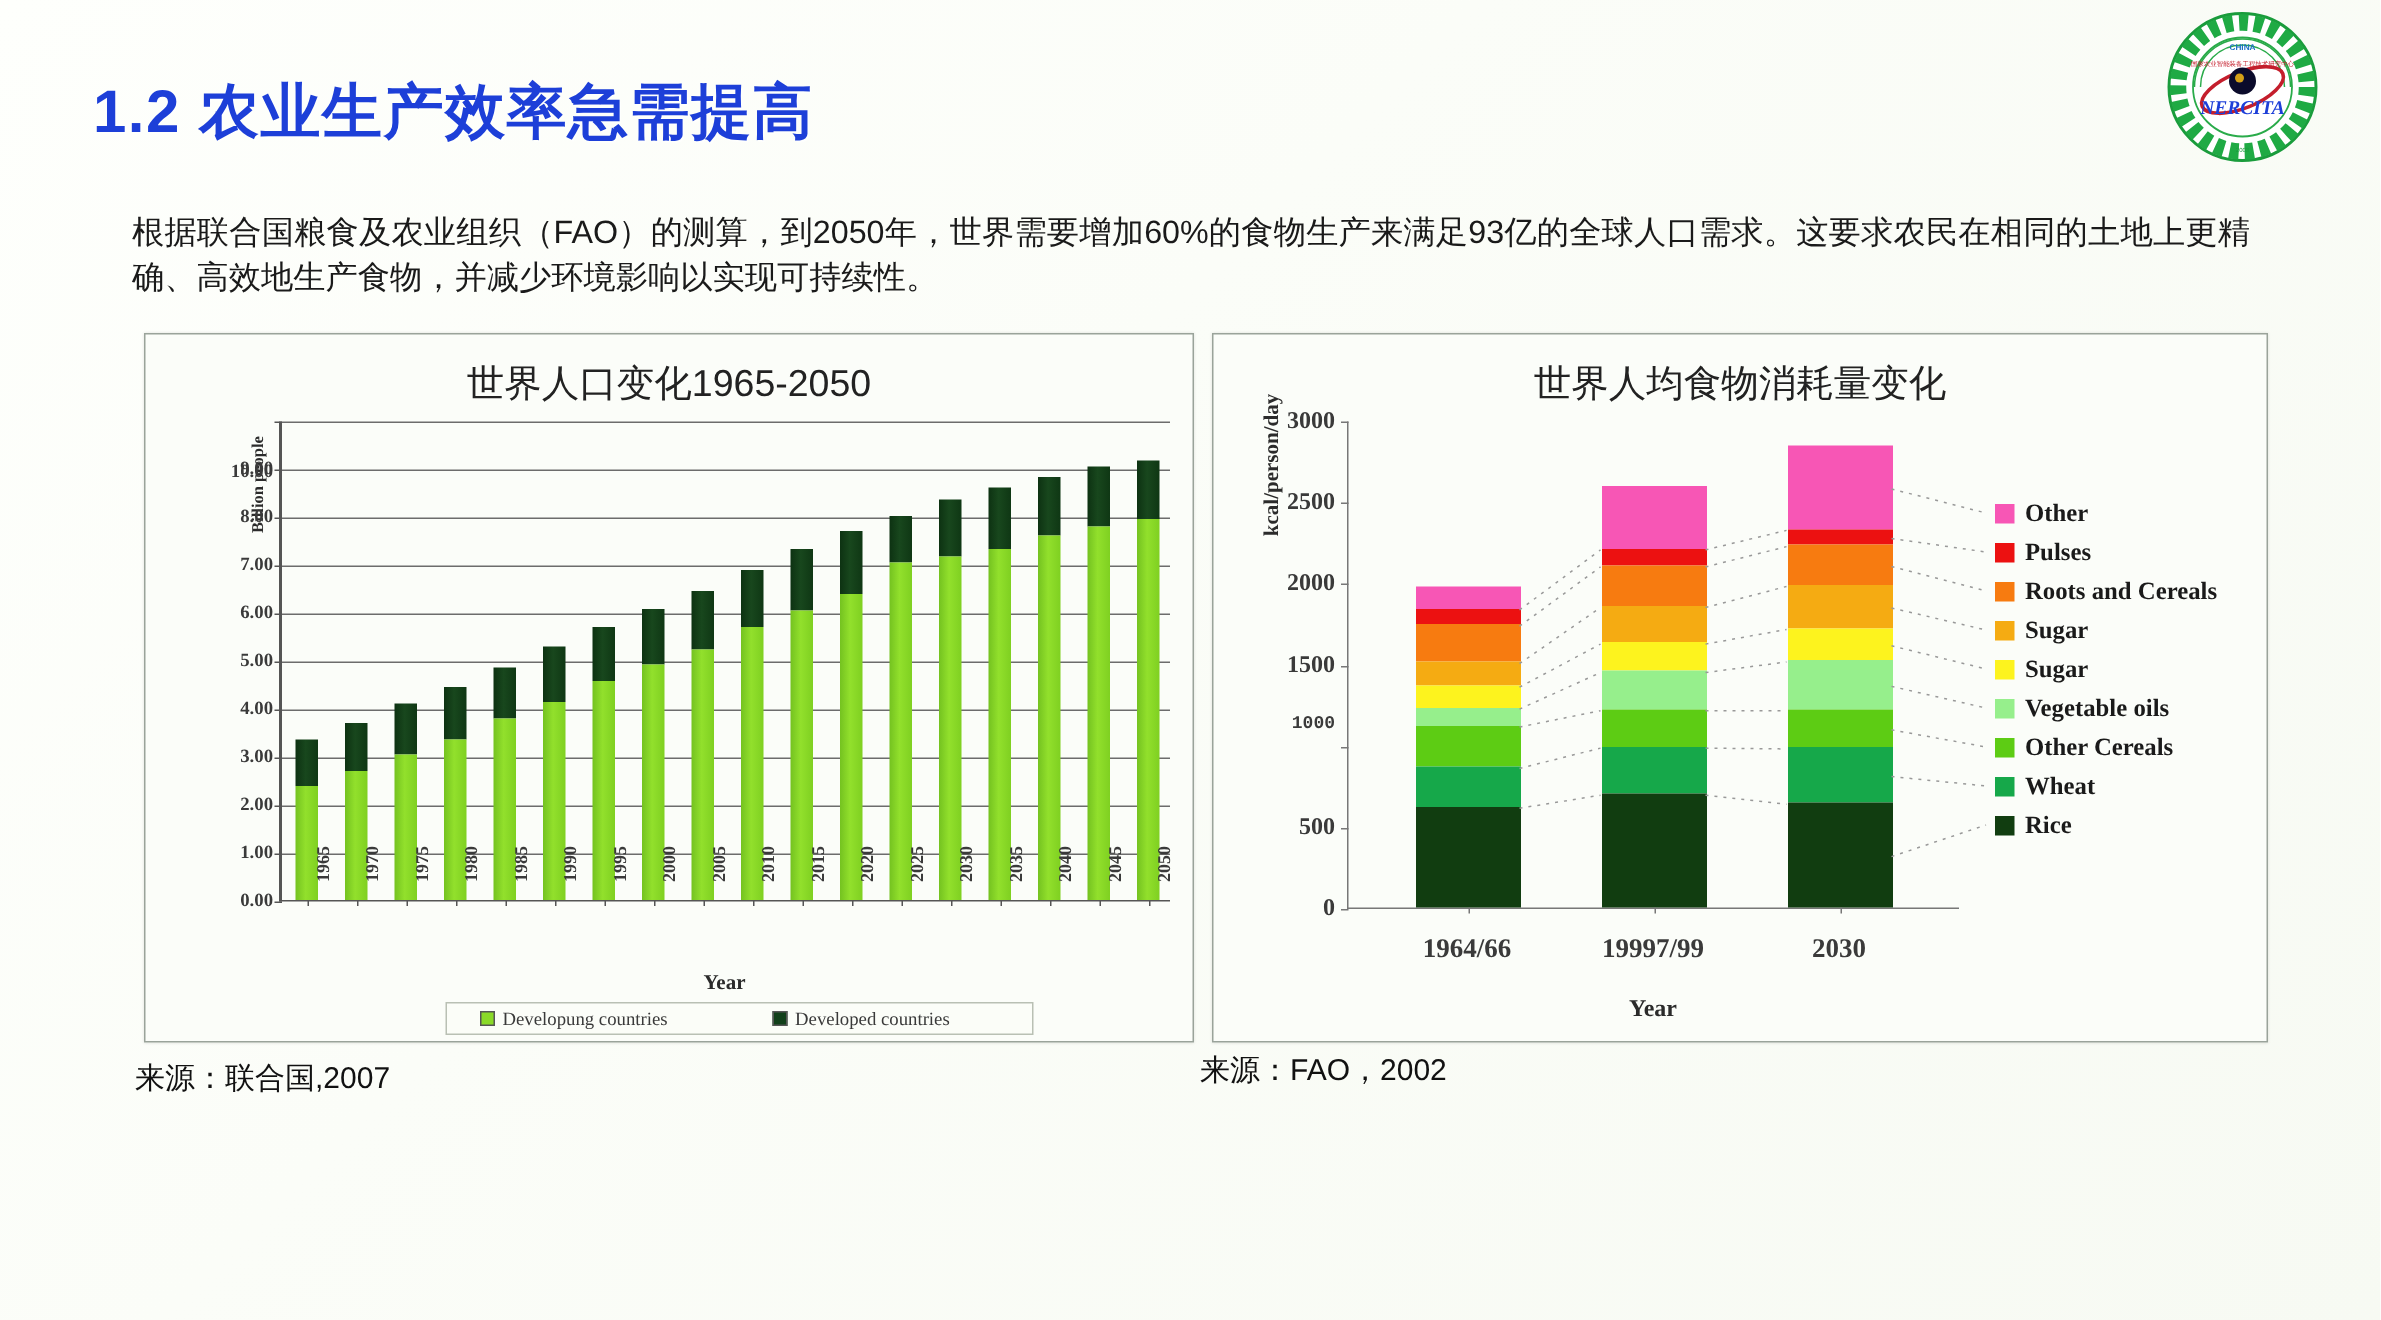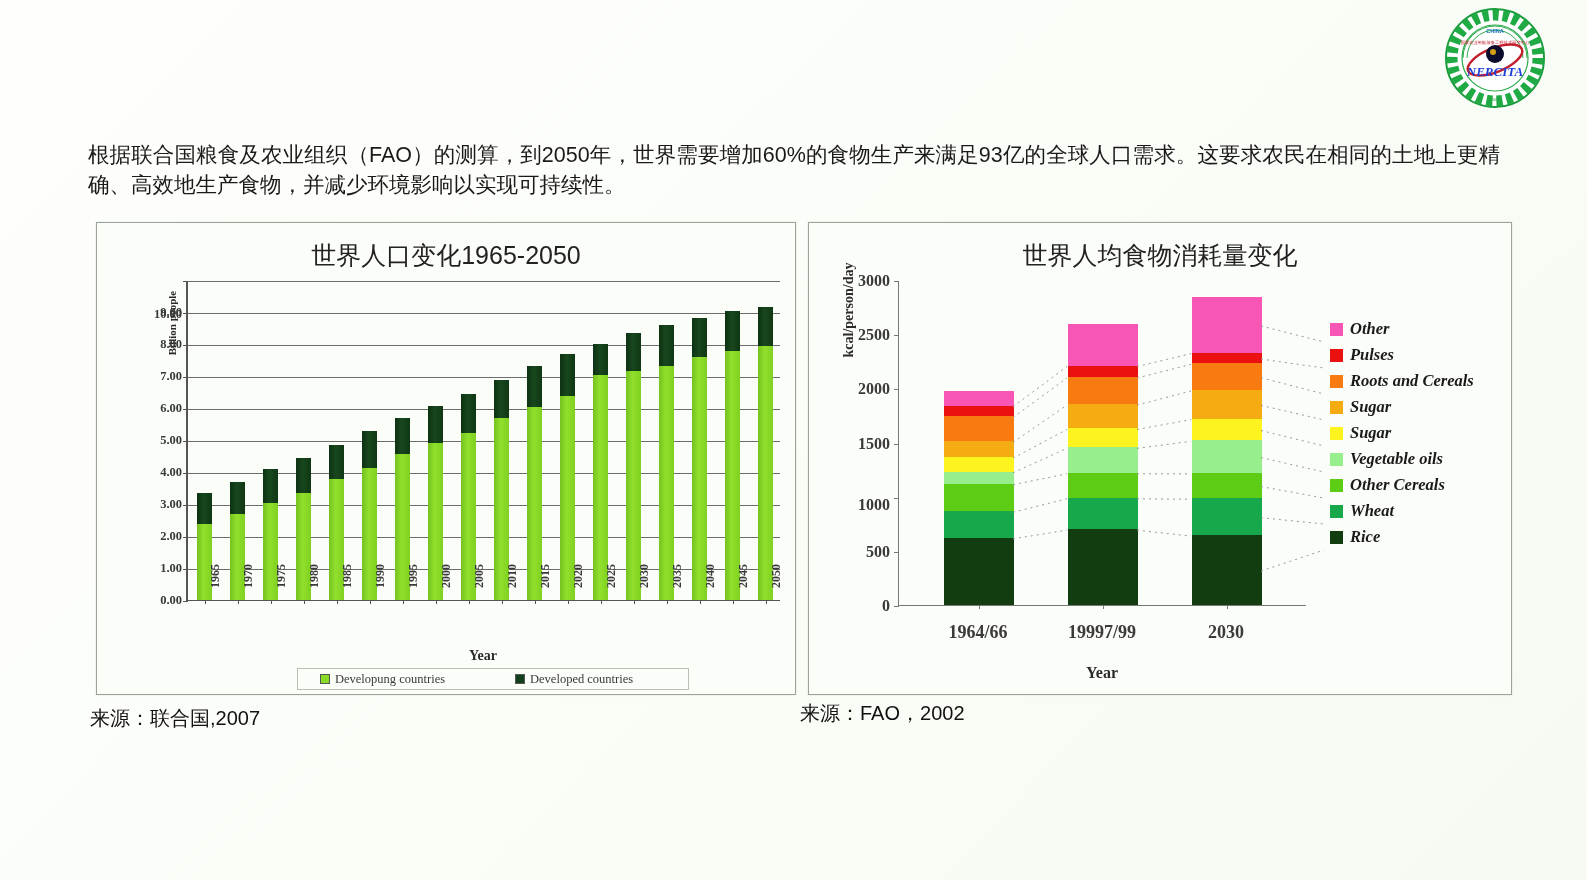--- a/index.html
+++ b/index.html
@@ -102,21 +102,21 @@
   
   #rp {
     position: absolute; left: 898px; top: 281px;
     width: 408px; height: 325px;
     border-left: 1.5px solid #777; border-bottom: 1.5px solid #777;
   }
   #rp .bar { position: absolute; bottom: 0; width: 70px; }
   #rp .seg { width: 100%; }
   #rp .ytm { position: absolute; left: -5px; width: 5px; height: 1px; background: #777; }
   #rp .xtm { position: absolute; bottom: -4px; width: 1px; height: 4px; background: #777; }
-  #r-legend { position: absolute; left: 1330px; top: 316px; font-style: italic; }
+  #r-legend { position: absolute; left: 1330px; top: 329px; }
   #r-legend .item { display: flex; align-items: center; height: 26px; }
   #r-legend .sw { width: 13px; height: 13px; margin-right: 7px; flex: 0 0 auto; }
   #r-legend .lbl {
     font-family: "Liberation Serif", serif; font-weight: bold;
     font-size: 16.5px; color: #1a1a1a; white-space: nowrap;
   }
   .leader { position: absolute; pointer-events: none; }
   
   .source {
     position: absolute; font-size: 20px; color: #111;
@@ -149,20 +149,21 @@
       <ellipse cx="52" cy="54" rx="29" ry="12" fill="none" stroke="#c41e2c" stroke-width="2.4" transform="rotate(-22 52 54)"></ellipse>
       <circle cx="52" cy="48" r="9" fill="#0b0b2b"></circle>
       <circle cx="50" cy="46" r="3" fill="#d4a017"></circle>
       <text x="52" y="27" font-family="Liberation Sans, sans-serif" font-size="5.5" fill="#1a6fc4" text-anchor="middle" font-weight="bold">CHINA</text>
       <text x="52" y="38" font-family="Liberation Sans, sans-serif" font-size="4.3" fill="#c41e2c" text-anchor="middle">国家农业智能装备工程技术研究中心</text>
       <text x="52" y="70" font-family="Liberation Serif, serif" font-size="13" fill="#1d3fd8" text-anchor="middle" font-weight="bold" font-style="italic">NERCITA</text>
       <text x="52" y="95" font-family="Liberation Sans, sans-serif" font-size="4" fill="#1a9c3c" text-anchor="middle">2003</text>
     </svg>
   </div>
 
+  <div id="title">1.2 农业生产效率急需提高</div>
 
   <div id="intro">根据联合国粮食及农业组织（FAO）的测算，到2050年，世界需要增加60%的食物生产来满足93亿的全球人口需求。这要求农民在相同的土地上更精确、高效地生产食物，并减少环境影响以实现可持续性。</div>
 
   <div class="panel" id="panel-left">
     <div class="chart-title">世界人口变化1965-2050</div>
   </div>
 
   <div class="axis-name" style="left:166px; top:378px; font-size:11px; transform:rotate(-90deg); transform-origin:left top;
               width:110px; text-align:center;">Billion people</div>
 
@@ -416,21 +417,21 @@
     <div class="xtick" style="left: 532.5px; top: 608px; transform: rotate(-90deg); transform-origin: left top; width: 44px; text-align: right; margin-left: 5px;">2015</div>
     <div class="xtick" style="left: 565.5px; top: 608px; transform: rotate(-90deg); transform-origin: left top; width: 44px; text-align: right; margin-left: 5px;">2020</div>
     <div class="xtick" style="left: 598.5px; top: 608px; transform: rotate(-90deg); transform-origin: left top; width: 44px; text-align: right; margin-left: 5px;">2025</div>
     <div class="xtick" style="left: 631.5px; top: 608px; transform: rotate(-90deg); transform-origin: left top; width: 44px; text-align: right; margin-left: 5px;">2030</div>
     <div class="xtick" style="left: 664.5px; top: 608px; transform: rotate(-90deg); transform-origin: left top; width: 44px; text-align: right; margin-left: 5px;">2035</div>
     <div class="xtick" style="left: 697.5px; top: 608px; transform: rotate(-90deg); transform-origin: left top; width: 44px; text-align: right; margin-left: 5px;">2040</div>
     <div class="xtick" style="left: 730.5px; top: 608px; transform: rotate(-90deg); transform-origin: left top; width: 44px; text-align: right; margin-left: 5px;">2045</div>
     <div class="xtick" style="left: 763.5px; top: 608px; transform: rotate(-90deg); transform-origin: left top; width: 44px; text-align: right; margin-left: 5px;">2050</div>
     <div class="ytick" style="width: 60px; left: 830px; top: 597px; font-size: 16px;">0</div>
     <div class="ytick" style="width: 60px; left: 830px; top: 542.833px; font-size: 16px;">500</div>
-    <div class="ytick" style="width: 60px; left: 830px; top: 496px; font-size: 16px;">1000</div>
+    <div class="ytick" style="width: 60px; left: 830px; top: 475px; font-size: 12px; font-family: Liberation Mono, monospace;">1000</div>
     <div class="ytick" style="width: 60px; left: 830px; top: 434.5px; font-size: 16px;">1500</div>
     <div class="ytick" style="width: 60px; left: 830px; top: 380.333px; font-size: 16px;">2000</div>
     <div class="ytick" style="width: 60px; left: 830px; top: 326.167px; font-size: 16px;">2500</div>
     <div class="ytick" style="width: 60px; left: 830px; top: 272px; font-size: 16px;">3000</div>
     <div class="xtick" style="left: 918px; top: 622px; width: 120px; text-align: center; font-size: 18px;">1964/66</div>
     <div class="xtick" style="left: 1042px; top: 622px; width: 120px; text-align: center; font-size: 18px;">19997/99</div>
     <div class="xtick" style="left: 1166px; top: 622px; width: 120px; text-align: center; font-size: 18px;">2030</div>
     <svg width="720" height="480" class="leader" style="left: 898px; top: 240px;">
       <line x1="115" y1="166.66666666666669" x2="169" y2="126.58333333333331" stroke="#999" stroke-width="1" stroke-dasharray="2 4"></line>
       <line x1="115" y1="177.5" x2="169" y2="137.95833333333334" stroke="#999" stroke-width="1" stroke-dasharray="2 4"></line>

